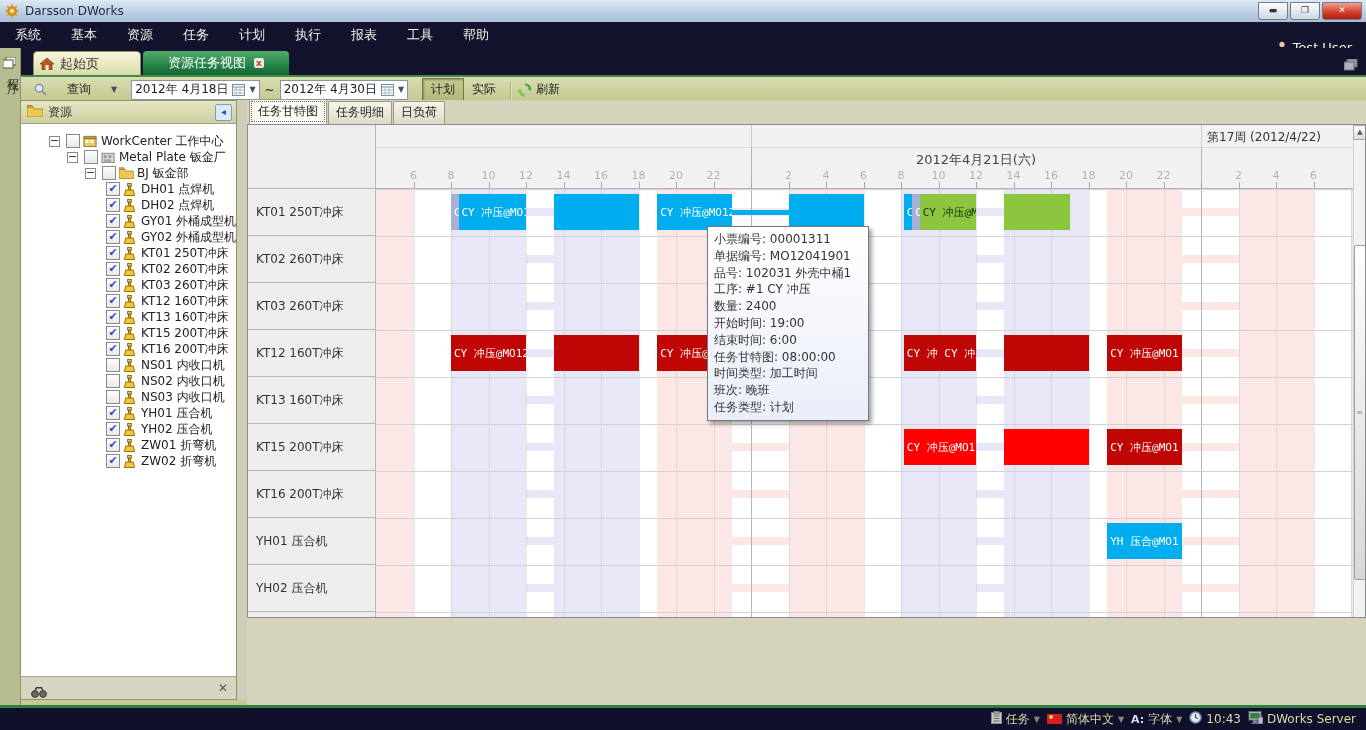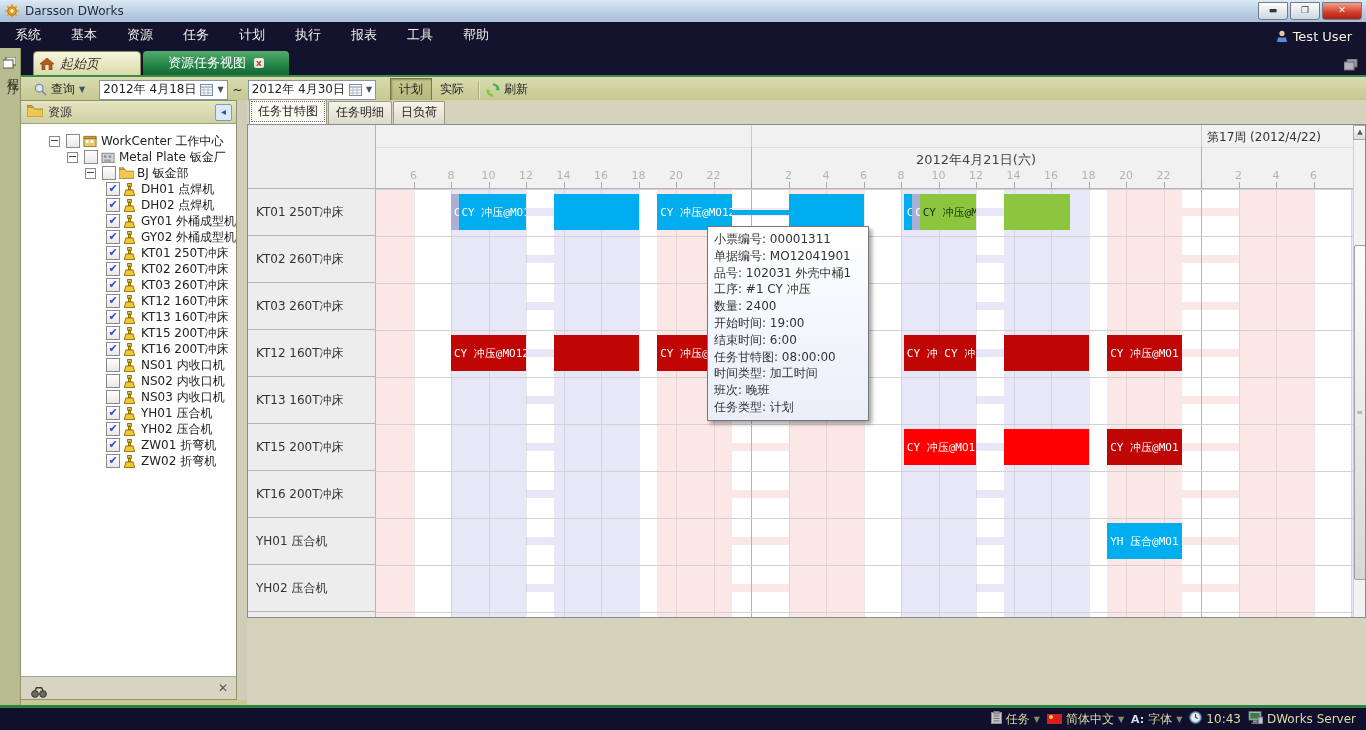--- a/index.html
+++ b/index.html
@@ -14,37 +14,37 @@
   #app-icon{width:14px;height:14px;margin:0 6px 0 5px;color:#e09a18;font-size:13px;line-height:14px;}
   #title-text{font-size:12px;color:#1c2a3a;}
   #win-buttons{position:absolute;right:4px;top:2px;display:flex;gap:2px;}
   .winbtn{width:28px;height:16px;border:1px solid #707a88;border-radius:0 0 3px 3px;
     background:linear-gradient(#fdfdfd,#cdd6e0);font-size:9px;line-height:14px;text-align:center;color:#333;}
   .winbtn.close{width:38px;background:linear-gradient(#f0a090,#d33c28 60%,#b02010);color:#fff;font-weight:bold;}
 
   
   #menubar{left:0;top:22px;width:1366px;height:26px;background:#13132d;display:flex;align-items:center;}
   .menu-item{color:#f0f0e8;font-size:13px;padding:0 15px;line-height:26px;cursor:default;}
-  #menu-user{position:absolute;right:14px;top:1px;height:26px;display:flex;align-items:center;color:#f5f2e0;font-size:13px;gap:5px;}
+  #menu-user{position:absolute;right:14px;top:12px;height:26px;display:flex;align-items:center;color:#f5f2e0;font-size:13px;gap:5px;}
   .person-glyph{width:12px;height:12px;display:inline-block;}
 
   
   #tabstrip{left:0;top:48px;width:1366px;height:27px;background:#13132d;}
   .doctab{position:absolute;top:3px;height:24px;border-radius:4px 4px 0 0;font-size:13px;display:flex;align-items:center;}
-  #tab-home{left:33px;width:106px;background:linear-gradient(#f7f6dd,#d9d9a8);border:1px solid #8c8c5e;color:#333;font-style:italic;}
+  #tab-home{left:33px;width:106px;background:linear-gradient(#f7f6dd,#d9d9a8);border:1px solid #8c8c5e;color:#333;}
   #tab-view{left:143px;width:146px;background:linear-gradient(#53ab6d,#1e7c41 70%,#156634);color:#fff;justify-content:center;gap:8px;}
   #tab-home .home-ico{margin:0 6px 0 6px;width:14px;height:12px;}
   #tab-view .close-x{color:#e03020;background:rgba(255,255,255,.85);border-radius:2px;font-size:9px;line-height:10px;width:10px;height:10px;text-align:center;font-weight:bold;}
   #tabstrip-right-icon{position:absolute;right:8px;top:8px;width:14px;height:12px;opacity:.75;}
 
   
   #toolbar{left:0;top:75px;width:1366px;height:25px;background:linear-gradient(#d9dcb0,#c3c78e);
     border-top:2px solid #3f8a4c;display:flex;align-items:center;font-size:12px;color:#222;}
   .tb-gap{width:10px;}
-  #query-btn{display:flex;align-items:center;gap:4px;padding:2px 4px;}
+  #query-btn{display:flex;align-items:center;gap:20px;padding:2px 4px;}
   .caret{font-size:8px;color:#44506a;}
   .datefield{height:18px;background:#fff;border:1px solid #8495aa;display:flex;align-items:center;padding:0 3px;gap:4px;}
   .datefield .dval{font-size:12px;}
   .cal-ico{width:13px;height:12px;}
   .tb-btn{padding:2px 8px;}
   .tb-btn.pressed{border:1px solid #76784a;background:linear-gradient(#c6c98f,#b5b87c);box-shadow:inset 1px 1px 2px rgba(60,60,30,.4);}
   .tb-sep{width:1px;height:18px;background:#a9ac78;margin:0 6px;border-right:1px solid #e4e6c4;}
   #refresh-btn{display:flex;align-items:center;gap:4px;}
 
   

